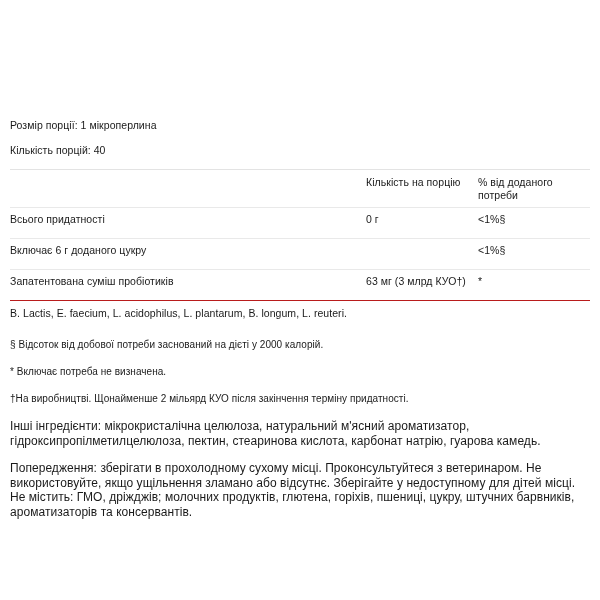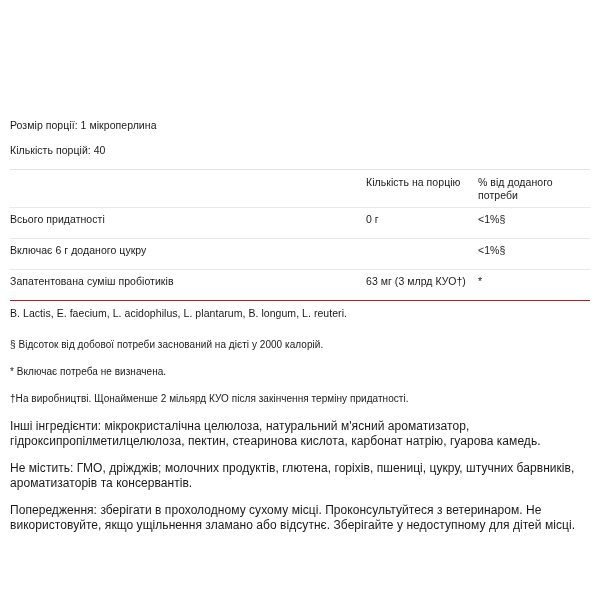--- a/index.html
+++ b/index.html
@@ -143,19 +143,19 @@
       </tbody>
     </table>
 
     <div class="notes">
       <div class="note">§ Відсоток від добової потреби заснований на дієті у 2000 калорій.</div>
       <div class="note">* Включає потреба не визначена.</div>
       <div class="note">†На виробництві. Щонайменше 2 мільярд КУО після закінчення терміну придатності.</div>
 
       <div class="para">Інші інгредієнти: мікрокристалічна целюлоза, натуральний м'ясний ароматизатор, гідроксипропілметилцелюлоза, пектин, стеаринова кислота, карбонат натрію, гуарова камедь.</div>
 
+      <div class="para last">Попередження: зберігати в прохолодному сухому місці. Проконсультуйтеся  з ветеринаром. Не використовуйте, якщо ущільнення зламано або відсутнє. Зберігайте у недоступному для дітей місці.</div>
+
       <div class="para">Не містить: ГМО, дріжджів; молочних продуктів, глютена, горіхів, пшениці, цукру, штучних барвників, ароматизаторів та консервантів.</div>
-
-      <div class="para last">Попередження: зберігати в прохолодному сухому місці. Проконсультуйтеся  з ветеринаром. Не використовуйте, якщо ущільнення зламано або відсутнє. Зберігайте у недоступному для дітей місці.</div>
     </div>
 
   </div>
 </div>
 
 </body></html>

